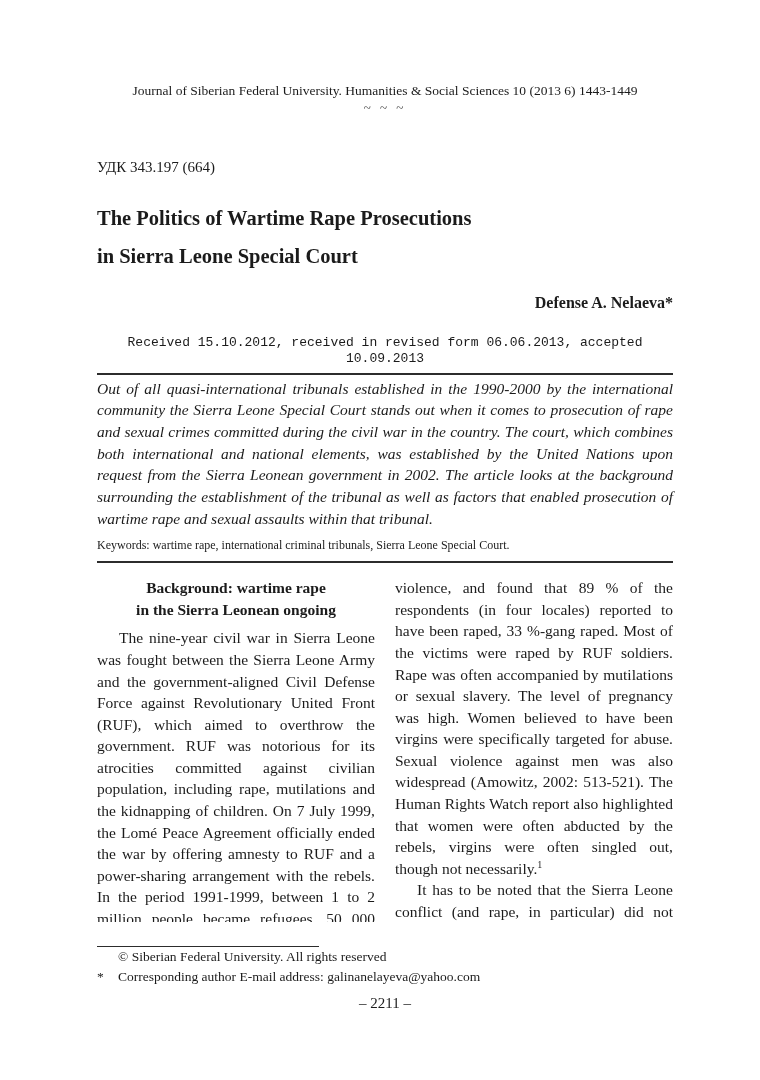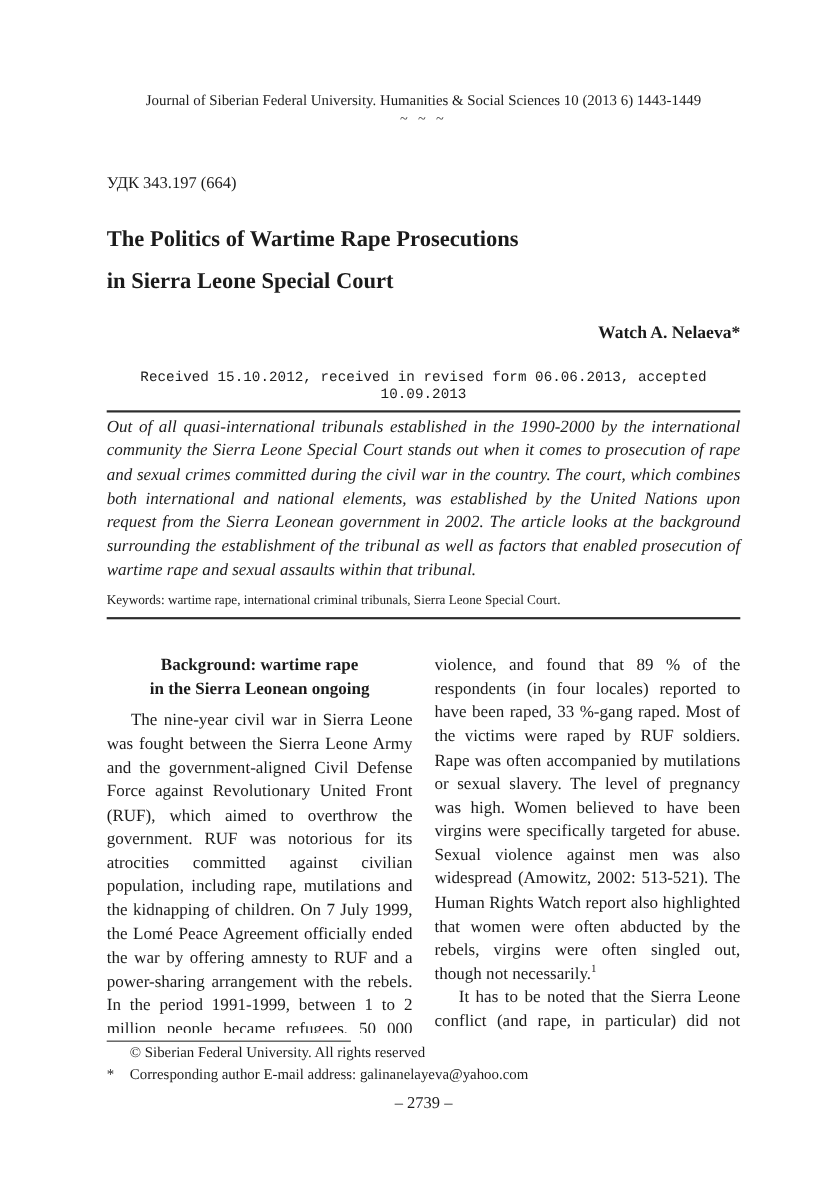--- a/index.html
+++ b/index.html
@@ -70,21 +70,21 @@
   }
   .keywords {
     font-size: 12px;
     line-height: 21.7px;
     margin-top: 6px;
   }
   .rule2 { margin-top: 4px; }
   .columns {
     display: flex;
     gap: 20px;
-    margin-top: 31px;
+    margin-top: 14px;
   }
   .col {
     width: 278px;
     font-size: 15.5px;
     line-height: 21.6px;
     text-align: justify;
     height: 345px;
     overflow: hidden;
   }
   .section-heading {
@@ -138,21 +138,21 @@
   <div class="ornament">~ ~ ~</div>
 
   <div class="udk">УДК 343.197 (664)</div>
 
   <h1 class="title">
     <span>The Politics of Wartime Rape Prosecutions</span>
     <span>in Sierra Leone Special Court</span>
   </h1>
 
   <div class="author-block">
-    <div class="author-name">Watch A. Nelaeva*</div>
+    <div class="author-name">Defense A. Nelaeva*</div>
   </div>
 
   <div class="received">Received 15.10.2012, received in revised form 06.06.2013, accepted 10.09.2013</div>
 
   <hr class="rule">
 
   <div class="abstract">Out of all quasi-international tribunals established in the 1990-2000 by the international community the Sierra Leone Special Court stands out when it comes to prosecution of rape and sexual crimes committed during the civil war in the country. The court, which combines both international and national elements, was established by the United Nations upon request from the Sierra Leonean government in 2002. The article looks at the background surrounding the establishment of the tribunal as well as factors that enabled prosecution of wartime rape and sexual assaults within that tribunal.</div>
 
   <div class="keywords">Keywords: wartime rape, international criminal tribunals, Sierra Leone Special Court.</div>
 
@@ -175,16 +175,16 @@
   <div class="footer">
     <hr class="footnote-rule">
     <div class="footnote-line">
       <span class="footnote-marker"></span>
       <span>© Siberian Federal University. All rights reserved</span>
     </div>
     <div class="footnote-line">
       <span class="footnote-marker">*</span>
       <span>Corresponding author E-mail address: galinanelayeva@yahoo.com</span>
     </div>
-    <div class="page-number">– 2739 –</div>
+    <div class="page-number">– 2211 –</div>
   </div>
 
 </div>
 
 </body></html>

